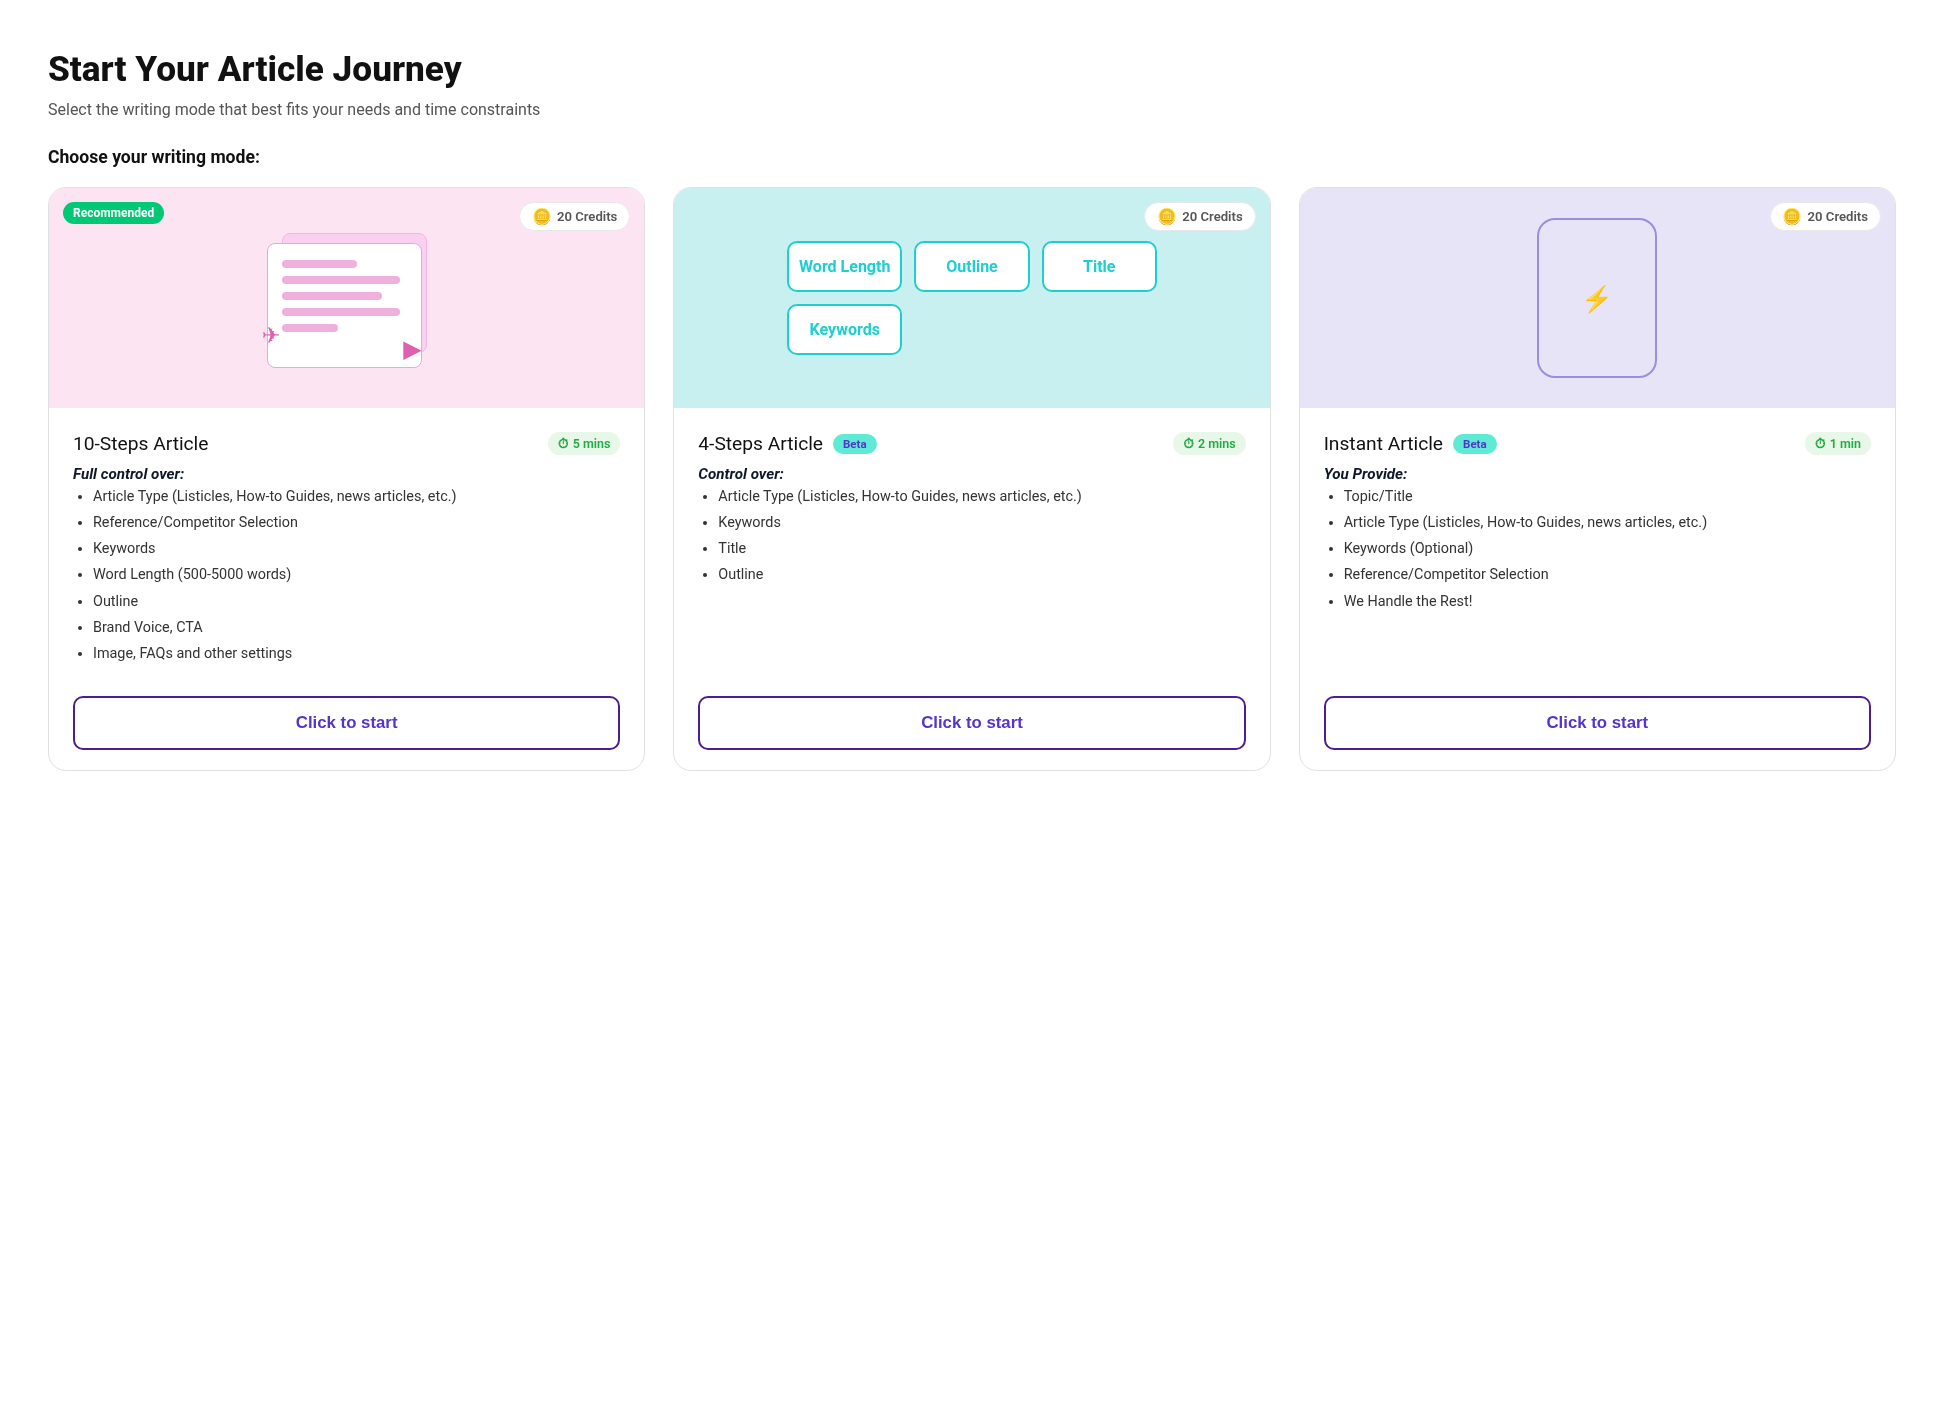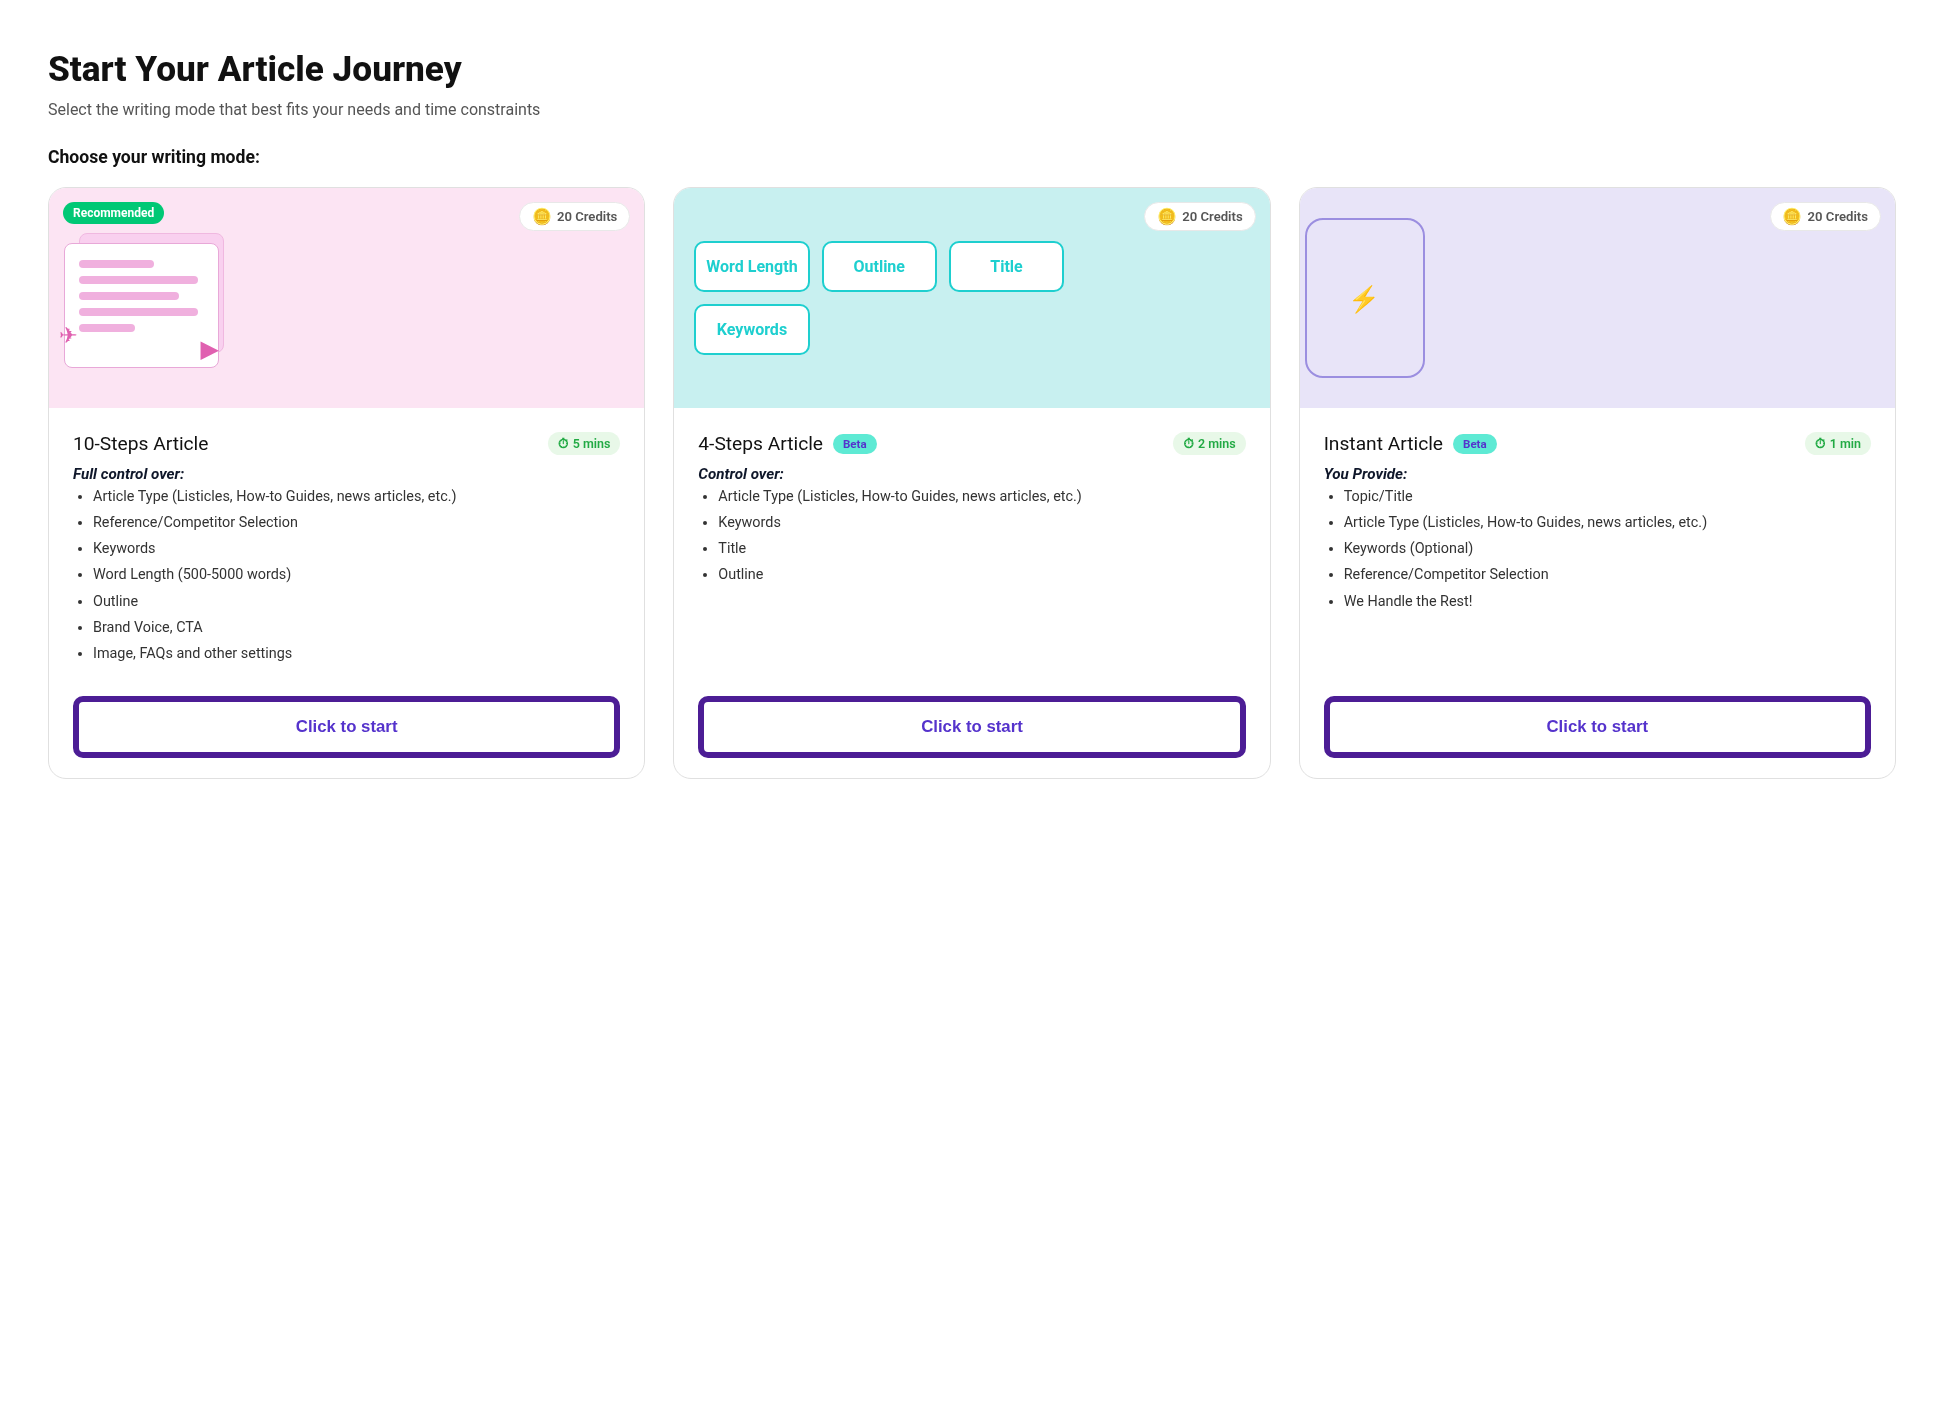--- a/index.html
+++ b/index.html
@@ -39,21 +39,21 @@
       display: flex;
       flex-direction: column;
       background: #fff;
     }
     
     .card-visual {
       position: relative;
       height: 220px;
       display: flex;
       align-items: center;
-      justify-content: flex-start;
+      justify-content: center;
     }
     .card-visual.pink-bg { background: #fce4f3; }
     .card-visual.teal-bg { background: #c8f0f0; }
     .card-visual.lavender-bg { background: #e8e4f8; }
 
     .badge-recommended {
       position: absolute;
       top: 14px;
       left: 14px;
       background: #00c875;
@@ -248,21 +248,21 @@
       flex: 1;
     }
     .card-list li { line-height: 1.4; }
 
     .card-footer {
       padding: 16px 24px 20px;
     }
     .start-btn {
       width: 100%;
       padding: 15px;
-      border: 6px solid #4c1d95;
+      border: 2px solid #4c1d95;
       border-radius: 10px;
       background: #fff;
       color: #5533cc;
       font-size: 1.05rem;
       font-weight: 700;
       cursor: pointer;
       transition: background 0.15s, color 0.15s;
     }
   </style>
 </head>

